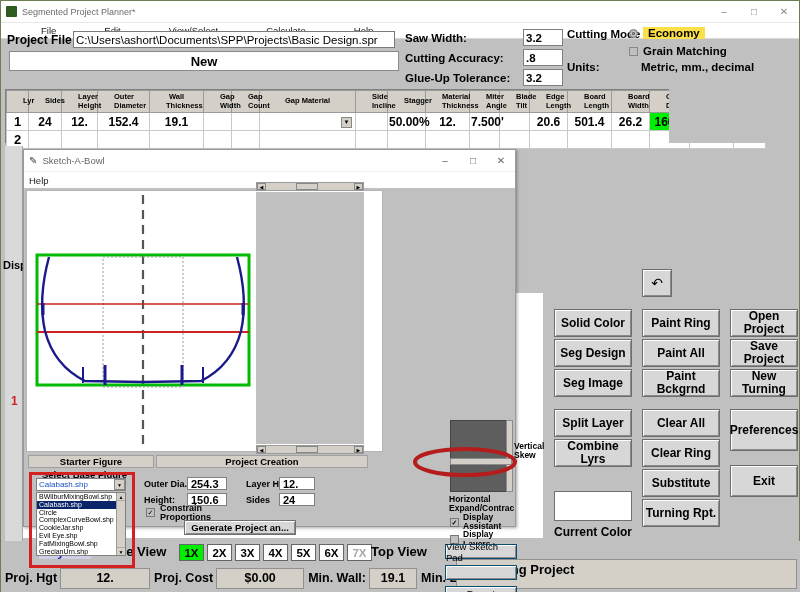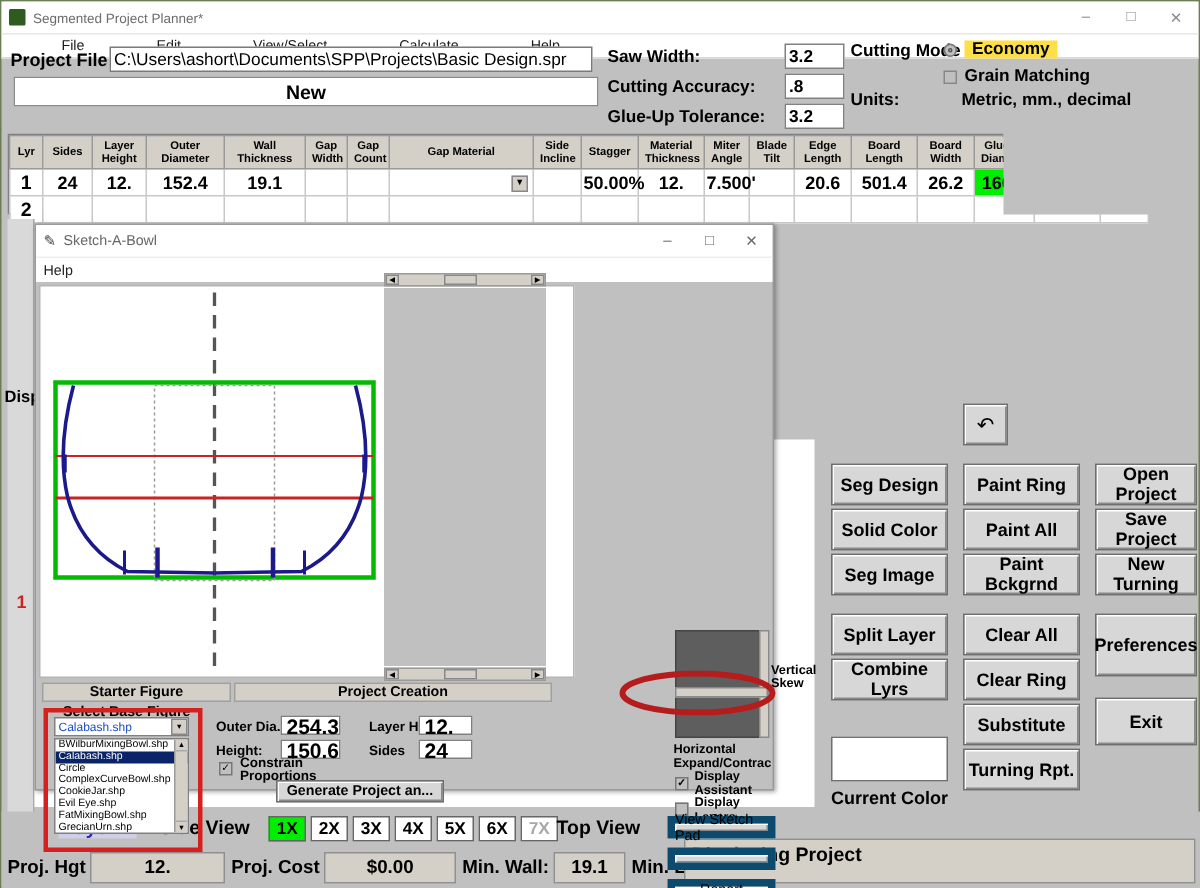--- a/index.html
+++ b/index.html
@@ -76,21 +76,21 @@
   .hl-green { background:#fde047; padding:0 5px; color:#000; }
   .unitsrow { display:flex; margin-top:3px; align-items:center; }
   .unitsrow .ul { width:52px; }
 
   
   .grid { position:absolute; left:4px; top:88px; width:664px; height:54px; background:#fff;
           border:1px solid #808080; }
   .grid table { border-collapse:collapse; width:100%; table-layout:fixed; }
   .grid th {
     background:#d4d0c8; border:1px solid #9a9a9a; font-size:7.5px; font-weight:bold;
-    color:#000; line-height:8.5px; padding:2px 4px; height:20px; vertical-align:middle;
+    color:#000; line-height:8.5px; padding:2px 16px; height:20px; vertical-align:middle;
   }
   .grid td {
     border:1px solid #c8c8c8; font-size:12px; font-weight:bold; color:#000;
     height:16px; text-align:center; background:#fff;
   }
   .grid td.rowhdr { background:#fff; font-size:13px; }
   .grid tr.r2 td { height:14px; }
   .cell-green { background:#00ef00 !important; }
   .combo-arrow {
     float:right; width:11px; height:11px; background:#d4d0c8; border:1px solid #888;
@@ -207,21 +207,21 @@
   .lb-scroll .b { position:absolute; bottom:0; width:100%; height:8px; border-top:1px solid #aaa; font-size:5px; text-align:center; line-height:8px;}
 
   .redbox {
     position:absolute; left:5px; top:322px; width:106px; height:96px;
     border:3px solid #d61f1f; pointer-events:none;
   }
 
   .f-lbl { position:absolute; font-size:9px; font-weight:bold; color:#000; }
   .f-inp {
     position:absolute; background:#fff; border:1px solid #808080; height:13px;
-    font-size:14px; font-weight:bold; padding-left:3px; display:flex; align-items:center; color:#000;
+    font-size:11px; font-weight:bold; padding-left:3px; display:flex; align-items:center; color:#000;
   }
   .chk2 { position:absolute; width:9px; height:9px; border:1px solid #777; background:#c0c0c0; font-size:7px;
           line-height:8px; text-align:center; color:#000;}
 
   .btn-gen {
     position:absolute; left:160px; top:370px; width:112px; height:15px; background:#d7d7d7;
     border:1px solid #6e6e6e; font-size:9.5px; font-weight:bold;
     display:flex; align-items:center; justify-content:center; color:#000;
     box-shadow: inset 1px 1px 0 #ffffff, inset -1px -1px 0 #8a8a8a;
   }
@@ -229,21 +229,21 @@
   
   .skewbox { position:absolute; left:426px; top:270px; width:62px; height:72px; background:#5e5e5e; border:1px solid #444; }
   .skew-vsb { position:absolute; left:482px; top:270px; width:7px; height:72px; background:#d4d0c8; border:1px solid #8a8a8a; }
   .skew-hsb { position:absolute; left:426px; top:308px; width:62px; height:7px; background:#d4d0c8; border:1px solid #8a8a8a; }
   .lbl-vskew { position:absolute; left:490px; top:292px; width:36px; font-size:8.5px; font-weight:bold; line-height:9px; color:#000;}
   .lbl-hexp { position:absolute; left:425px; top:345px; width:66px; font-size:8.5px; font-weight:bold; line-height:9px; color:#000;}
   .dchk-row { position:absolute; font-size:8.5px; font-weight:bold; color:#000; display:flex; align-items:center; }
   .dchk { width:9px; height:9px; border:1px solid #777; background:#c0c0c0; margin-right:4px;
           font-size:7px; line-height:8px; text-align:center; flex:none; color:#000;}
   .dbtn {
-    position:absolute; background:#d7d7d7; border:5px solid #0c4a6e; font-size:9.5px;
+    position:absolute; background:#d7d7d7; border:1px solid #0c4a6e; font-size:9.5px;
     display:flex; align-items:center; justify-content:center; color:#000; height:15px;
     box-shadow: inset 1px 1px 0 #ffffff, inset -1px -1px 0 #8a8a8a;
   }
   .red-ellipse { position:absolute; left:411px; top:446px; width:106px; height:30px; pointer-events:none; }
 </style>
 </head>
 <body>
 
 <div id="app">
 
@@ -400,22 +400,22 @@
 
   <div class="leftpanel"></div>
   <div class="whitepanel"></div>
   <div class="disp-behind">Disp</div>
   <div class="one-behind">1</div>
 
   <div class="rpanel">
     <div class="btn" id="btn-undo">↶</div>
 
     <div class="bcol1">
+      <div class="btn bold">Solid Color</div>
       <div class="btn bold">Seg Design</div>
-      <div class="btn bold">Solid Color</div>
       <div class="btn bold">Seg Image</div>
     </div>
     <div class="bcol2">
       <div class="btn bold">Paint Ring</div>
       <div class="btn bold">Paint All</div>
       <div class="btn bold">Paint Bckgrnd</div>
     </div>
     <div class="bcol3">
       <div class="btn bold">Open Project</div>
       <div class="btn bold">Save Project</div>

